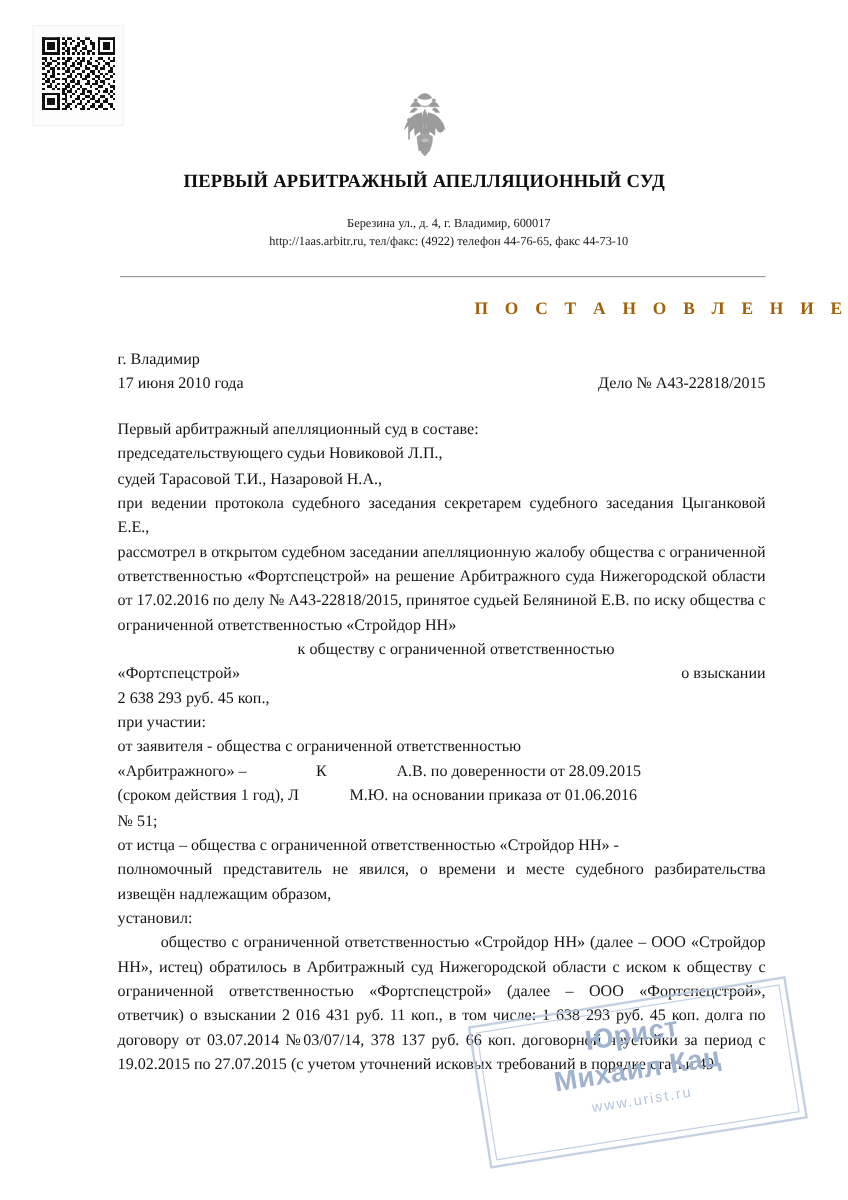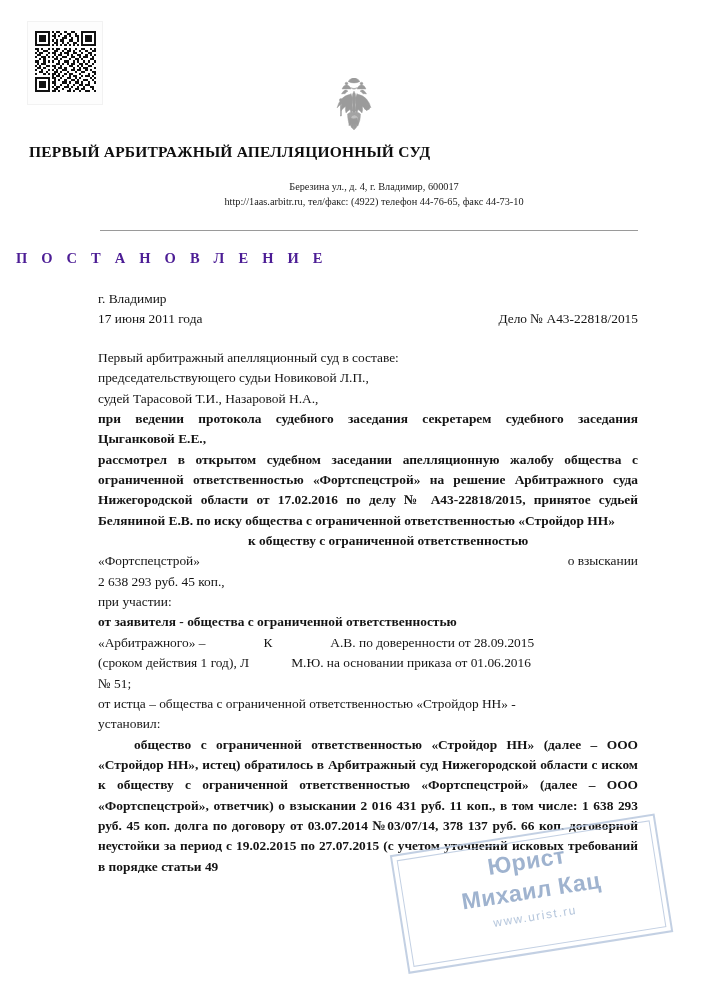--- a/index.html
+++ b/index.html
@@ -52,26 +52,25 @@
   .emblem svg {
     opacity: 0.62;
   }
 
   
   .court-title {
     position: absolute;
     left: 0;
     right: 0;
     top: 143px;
-    text-align: left;
+    text-align: center;
     font-size: 15.5px;
     font-weight: bold;
     letter-spacing: 0.2px;
     color: #0f0f0f;
-    margin-left: 29px;
   }
 
   
   .address {
     position: absolute;
     left: 0;
     right: 0;
     top: 180px;
     text-align: center;
     font-size: 10.3px;
@@ -86,28 +85,28 @@
     left: 100px;
     top: 230px;
     width: 538px;
     height: 1px;
     background: #9a9a9a;
   }
 
   
   .doc-type {
     position: absolute;
-    left: 16px;
+    left: 0;
     right: 0;
     top: 250px;
-    text-align: left;
+    text-align: right;
     font-size: 14.5px;
     font-weight: bold;
     letter-spacing: 5.2px;
-    color: #4c1d95;
+    color: #a16207;
   }
 
   
   .meta {
     position: absolute;
     left: 98px;
     width: 540px;
     top: 289px;
     font-size: 13.4px;
     line-height: 19.5px;
@@ -128,21 +127,20 @@
     top: 348px;
     width: 540px;
     font-size: 13.4px;
     line-height: 20.35px;
   }
   .body-text p {
     margin: 0;
   }
   .just-full {
     text-align: justify;
-    font-weight: bold;
   }
   .indent {
     text-indent: 36px;
   }
   .gap-name {
     display: inline-block;
     width: 58px;
   }
   .gap-name-sm {
     display: inline-block;
@@ -496,21 +494,21 @@
 
   <div class="rule"></div>
 
   <div class="doc-type">П О С Т А Н О В Л Е Н И Е</div>
 
   <div class="meta">
     <div class="meta-row">
       <span class="meta-city">г. Владимир</span>
     </div>
     <div class="meta-row">
-      <span class="meta-city">17 июня 2011 года</span>
+      <span class="meta-city">17 июня 2010 года</span>
       <span class="meta-spacer"></span>
       <span class="meta-case">Дело № А43-22818/2015</span>
     </div>
   </div>
 
   <div class="body-text">
 
     <p>Первый арбитражный апелляционный суд в составе:</p>
     <p>председательствующего судьи Новиковой Л.П.,</p>
     <p>судей Тарасовой Т.И., Назаровой Н.А.,</p>
@@ -532,20 +530,21 @@
     <p class="just-full">от   заявителя   -   общества   с   ограниченной   ответственностью</p>
     <p>
       <span>«Арбитражного» –</span><span class="gap-name"></span><span>К</span><span class="gap-name"></span><span>А.В. по доверенности от 28.09.2015</span>
     </p>
     <p>
       <span>(сроком действия 1 год), Л</span><span class="gap-name-sm"></span><span>М.Ю. на основании приказа от 01.06.2016</span>
     </p>
     <p>№ 51;</p>
 
     <p>от истца – общества с ограниченной ответственностью «Стройдор НН» -</p>
+    <p class="just-full">полномочный представитель не явился, о времени и месте судебного разбирательства извещён надлежащим образом,</p>
 
     <p>установил:</p>
     <p class="just-full indent">общество с ограниченной ответственностью «Стройдор НН» (далее – ООО «Стройдор НН», истец) обратилось в Арбитражный суд Нижегородской области с иском к обществу с ограниченной ответственностью «Фортспецстрой» (далее – ООО «Фортспецстрой», ответчик) о взыскании 2 016 431 руб. 11 коп., в том числе: 1 638 293 руб. 45 коп. долга по договору от 03.07.2014 №03/07/14, 378 137 руб. 66 коп. договорной неустойки за период с 19.02.2015 по 27.07.2015 (с учетом уточнений исковых требований в порядке статьи 49</p>
   </div>
 
   <div class="watermark">
     <div class="wm-frame"></div>
     <div class="wm-frame inner"></div>
     <div class="wm-text wm-line1">Юрист</div>
     <div class="wm-text wm-line2">Михаил Кац</div>

